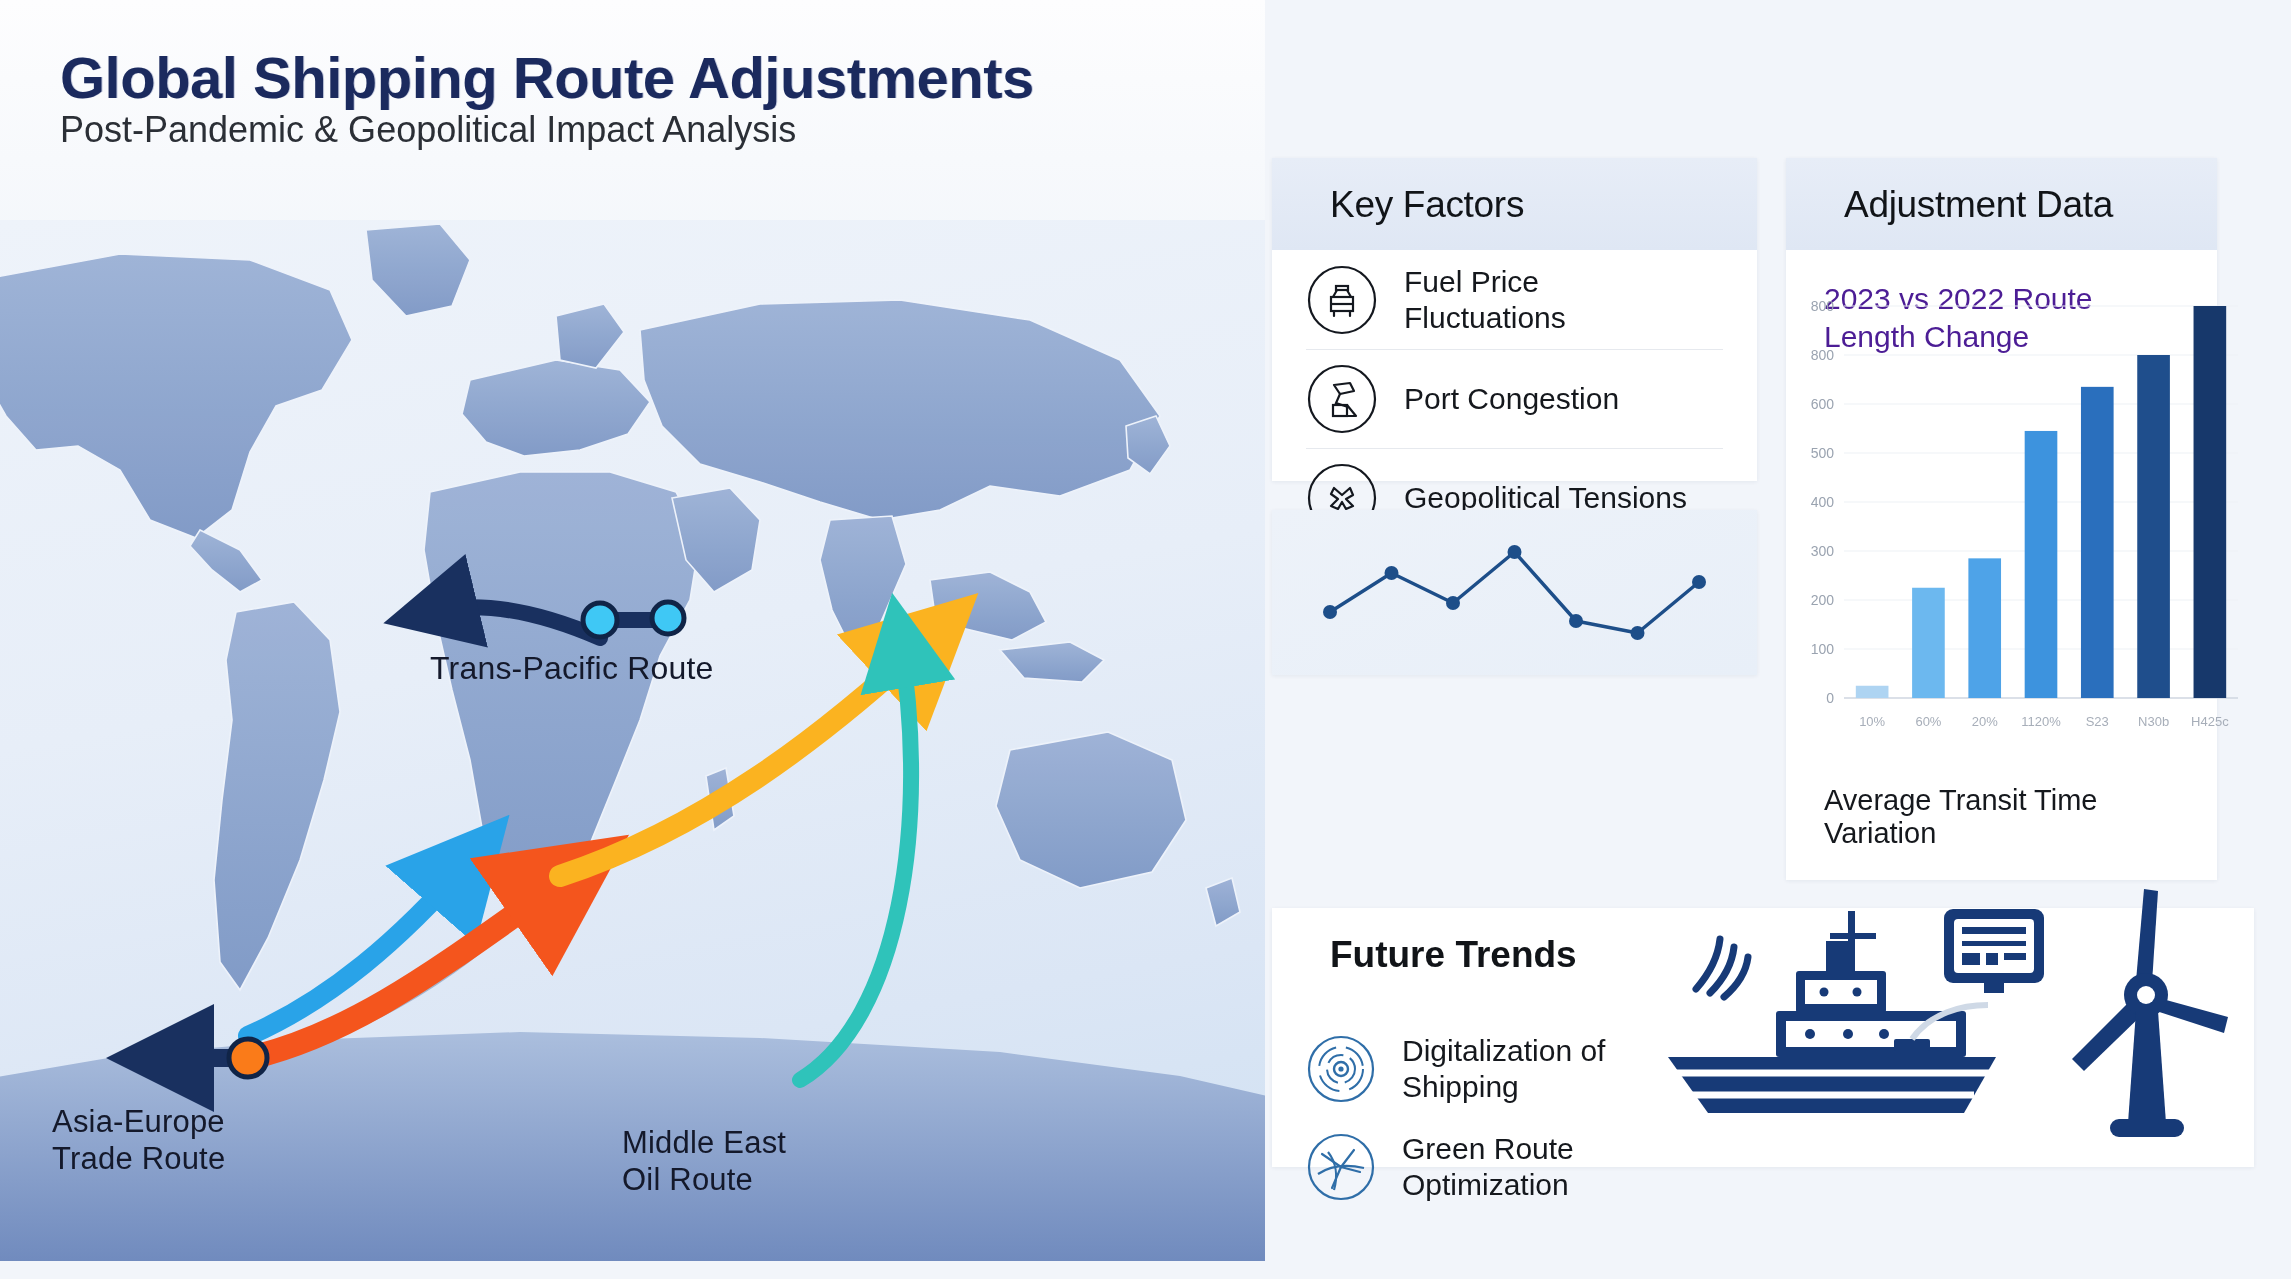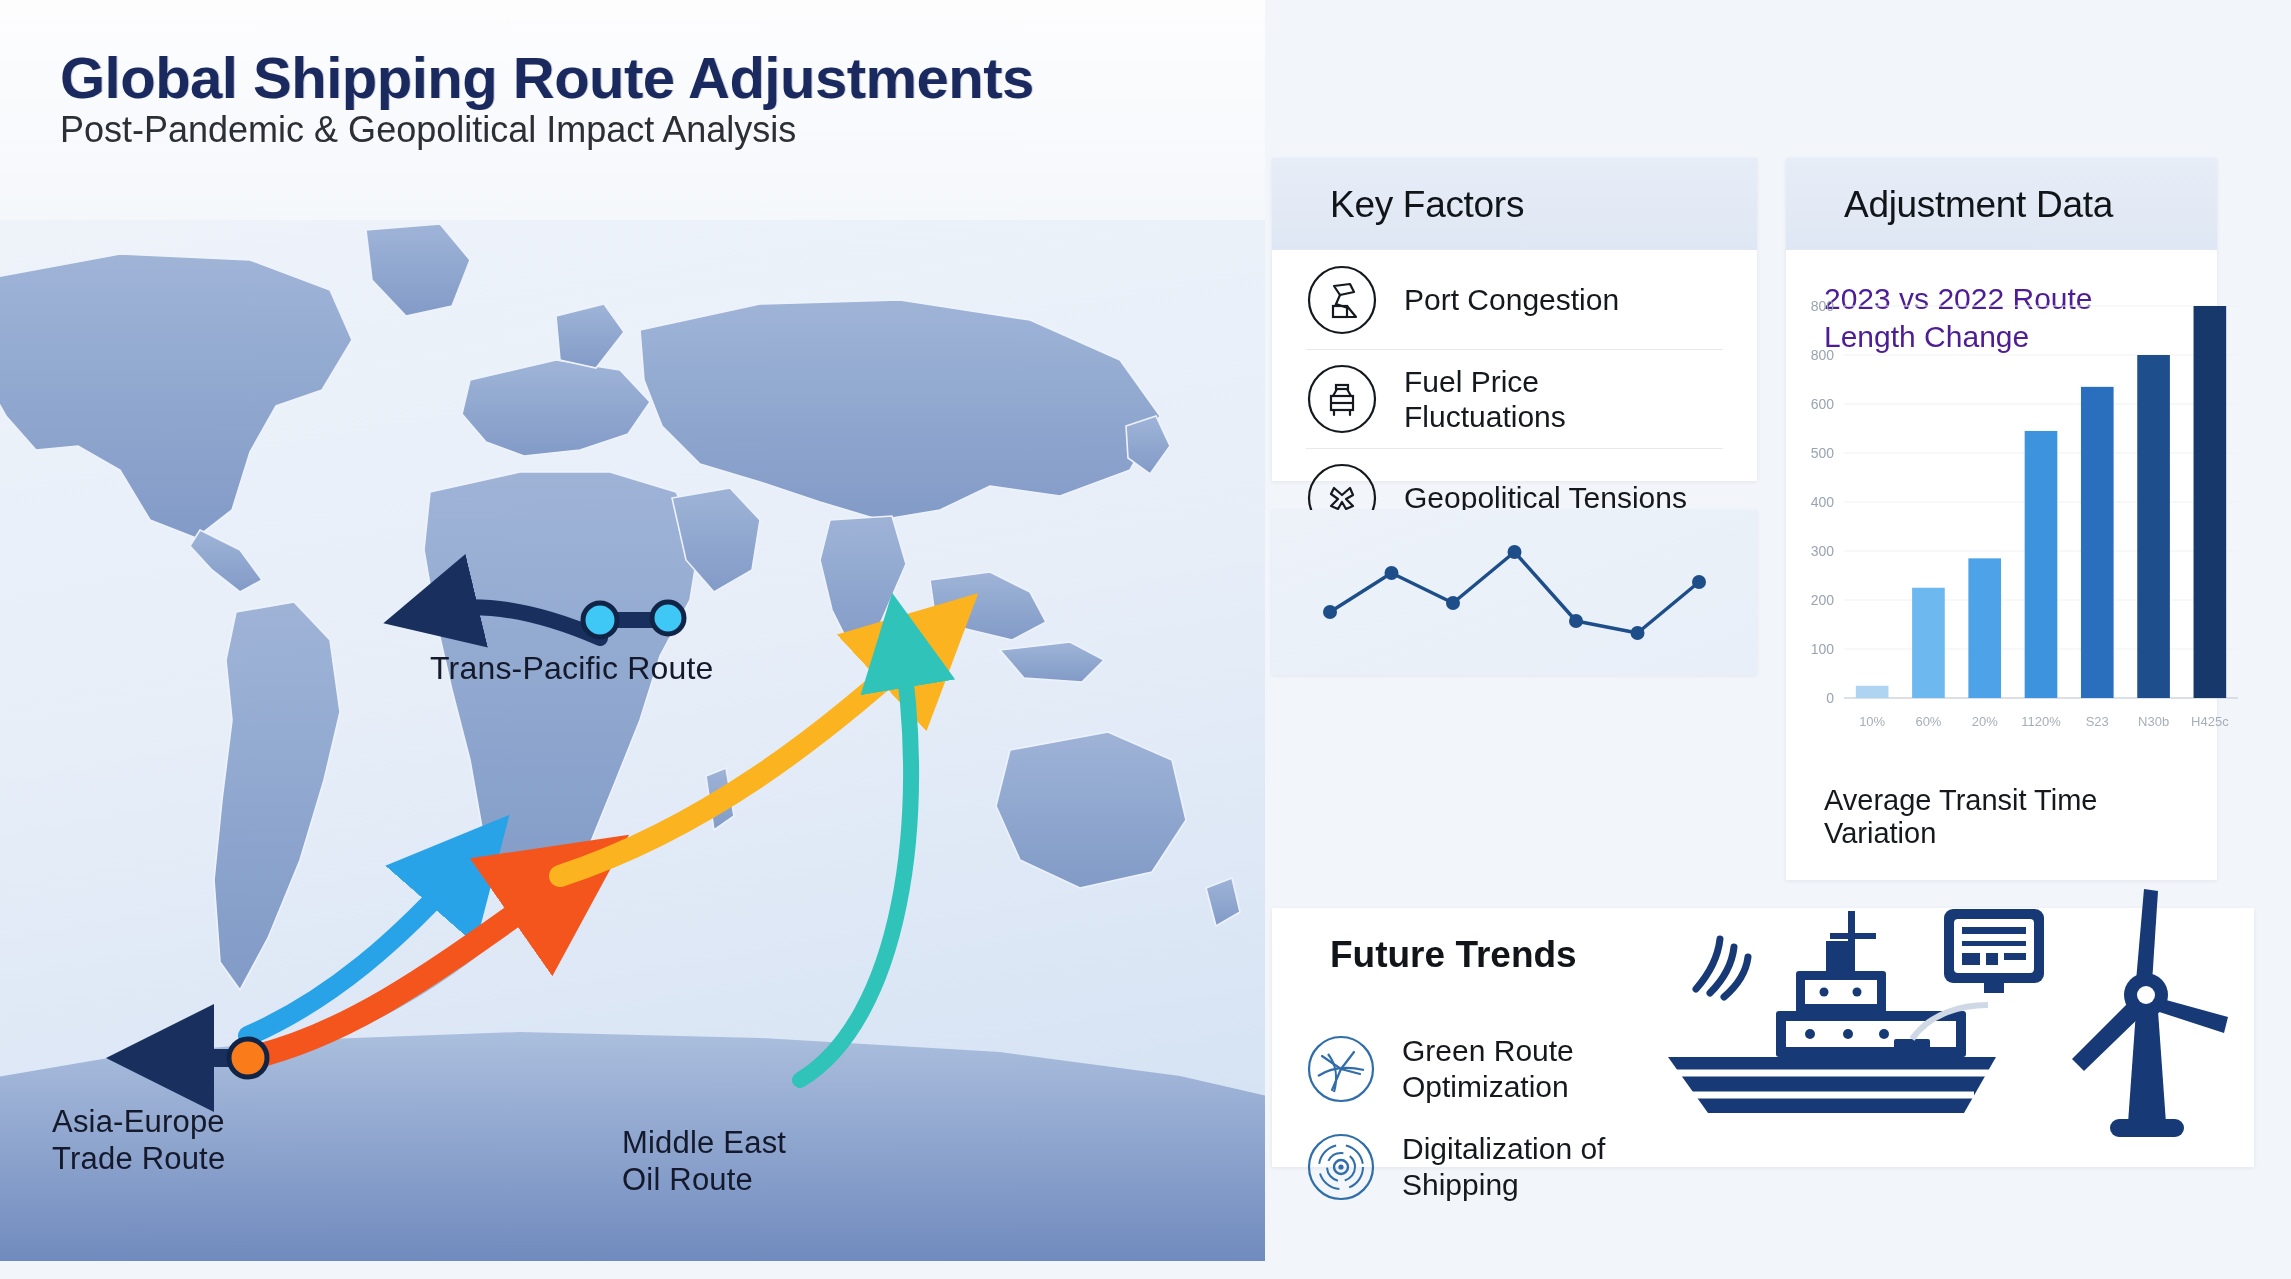--- a/index.html
+++ b/index.html
@@ -212,41 +212,41 @@
 
   <div class="panel" id="panel-key-factors">
     <div class="panel-head">
       <div class="panel-title">Key Factors</div>
     </div>
     <div class="kf-body">
 
       <div class="kf-row">
         <svg class="kf-ico" viewBox="0 0 72 72">
           <circle cx="36" cy="36" r="33" fill="none" stroke="#14181f" stroke-width="2.2"></circle>
-          <path d="M28,22 L44,20 L48,28 L34,31 Z" fill="none" stroke="#14181f" stroke-width="2.2" stroke-linejoin="round"></path>
-          <path d="M34,31 L30,40 L42,44" fill="none" stroke="#14181f" stroke-width="2.2" stroke-linecap="round"></path>
-          <rect x="27" y="42" width="14" height="11" fill="none" stroke="#14181f" stroke-width="2.2"></rect>
-          <path d="M41,42 L50,53 L41,53" fill="none" stroke="#14181f" stroke-width="2.2" stroke-linejoin="round"></path>
-        </svg>
-        <div class="kf-label">Port Congestion</div>
-      </div>
-
-      <div class="kf-row">
-        <svg class="kf-ico" viewBox="0 0 72 72">
-          <circle cx="36" cy="36" r="33" fill="none" stroke="#14181f" stroke-width="2.2"></circle>
           <rect x="25" y="33" width="22" height="14" fill="none" stroke="#14181f" stroke-width="2.2"></rect>
           <path d="M27,33 L31,26 L41,26 L45,33" fill="none" stroke="#14181f" stroke-width="2.2" stroke-linejoin="round"></path>
           <rect x="30" y="22" width="12" height="4" fill="none" stroke="#14181f" stroke-width="2.2"></rect>
           <path d="M25,40 L47,40" stroke="#14181f" stroke-width="2.2"></path>
           <path d="M28,47 L28,52 M44,47 L44,52" stroke="#14181f" stroke-width="2.2" stroke-linecap="round"></path>
         </svg>
         <div class="kf-label">
             <div>Fuel Price</div>
             <div>Fluctuations</div>
           </div>
+      </div>
+
+      <div class="kf-row">
+        <svg class="kf-ico" viewBox="0 0 72 72">
+          <circle cx="36" cy="36" r="33" fill="none" stroke="#14181f" stroke-width="2.2"></circle>
+          <path d="M28,22 L44,20 L48,28 L34,31 Z" fill="none" stroke="#14181f" stroke-width="2.2" stroke-linejoin="round"></path>
+          <path d="M34,31 L30,40 L42,44" fill="none" stroke="#14181f" stroke-width="2.2" stroke-linecap="round"></path>
+          <rect x="27" y="42" width="14" height="11" fill="none" stroke="#14181f" stroke-width="2.2"></rect>
+          <path d="M41,42 L50,53 L41,53" fill="none" stroke="#14181f" stroke-width="2.2" stroke-linejoin="round"></path>
+        </svg>
+        <div class="kf-label">Port Congestion</div>
       </div>
 
       <div class="kf-row">
         <svg class="kf-ico" viewBox="0 0 72 72">
           <circle cx="36" cy="36" r="33" fill="none" stroke="#14181f" stroke-width="2.2"></circle>
           <path d="M28,26 L36,33 L44,26 L47,33 L40,37 L47,44 L40,47 L36,40 L32,47 L25,44
                    L32,37 L25,32 Z" fill="none" stroke="#14181f" stroke-width="2.2" stroke-linejoin="round"></path>
         </svg>
         <div class="kf-label">Geopolitical Tensions</div>
       </div>
@@ -326,43 +326,43 @@
 
   <div class="panel" id="panel-future">
     <div class="ft-head">
       <div class="ft-title">Future Trends</div>
     </div>
 
     <div class="ft-rows">
       <div class="ft-row">
         <svg class="ft-ico" viewBox="0 0 70 70">
           <circle cx="35" cy="35" r="32" fill="none" stroke="#2f6ea8" stroke-width="2.2"></circle>
-          <path d="M35,35 L16,22 M35,35 L54,40 M35,35 L26,56 M35,35 L48,18" stroke="#2f6ea8" stroke-width="2.2" stroke-linecap="round" fill="none"></path>
-          <path d="M12,42 C24,34 40,32 58,36" stroke="#2f6ea8" stroke-width="2.2" fill="none"></path>
-          <path d="M22,20 C30,30 32,44 28,58" stroke="#2f6ea8" stroke-width="2.2" fill="none"></path>
-        </svg>
-        <div class="ft-label">
-            <div>Green Route</div>
-            <div>Optimization</div>
-          </div>
-      </div>
-
-      <div class="ft-row">
-        <svg class="ft-ico" viewBox="0 0 70 70">
-          <circle cx="35" cy="35" r="32" fill="none" stroke="#2f6ea8" stroke-width="2.2"></circle>
           <circle cx="35" cy="35" r="22" fill="none" stroke="#2f6ea8" stroke-width="2" stroke-dasharray="26 10"></circle>
           <circle cx="35" cy="35" r="14" fill="none" stroke="#2f6ea8" stroke-width="2" stroke-dasharray="18 7"></circle>
           <circle cx="35" cy="35" r="7" fill="none" stroke="#2f6ea8" stroke-width="2.4"></circle>
           <circle cx="35" cy="35" r="2.6" fill="#2f6ea8"></circle>
         </svg>
         <div class="ft-label">
             <div>Digitalization of</div>
             <div>Shipping</div>
           </div>
       </div>
+
+      <div class="ft-row">
+        <svg class="ft-ico" viewBox="0 0 70 70">
+          <circle cx="35" cy="35" r="32" fill="none" stroke="#2f6ea8" stroke-width="2.2"></circle>
+          <path d="M35,35 L16,22 M35,35 L54,40 M35,35 L26,56 M35,35 L48,18" stroke="#2f6ea8" stroke-width="2.2" stroke-linecap="round" fill="none"></path>
+          <path d="M12,42 C24,34 40,32 58,36" stroke="#2f6ea8" stroke-width="2.2" fill="none"></path>
+          <path d="M22,20 C30,30 32,44 28,58" stroke="#2f6ea8" stroke-width="2.2" fill="none"></path>
+        </svg>
+        <div class="ft-label">
+            <div>Green Route</div>
+            <div>Optimization</div>
+          </div>
+      </div>
     </div>
 
     <svg class="ft-art" viewBox="0 0 600 300">
       <g fill="#173a77">
 
         <path d="M52,128 C66,112 74,96 76,78" fill="none" stroke="#173a77" stroke-width="7" stroke-linecap="round"></path>
         <path d="M66,132 C80,118 88,104 90,86" fill="none" stroke="#173a77" stroke-width="7" stroke-linecap="round"></path>
         <path d="M80,136 C94,124 102,112 104,96" fill="none" stroke="#173a77" stroke-width="7" stroke-linecap="round"></path>
 
         <path d="M24,196 L352,196 L320,252 L64,252 Z"></path>

